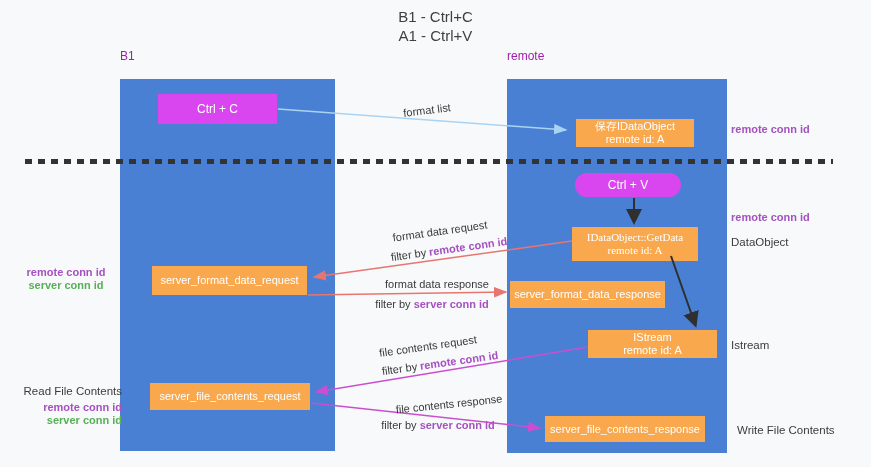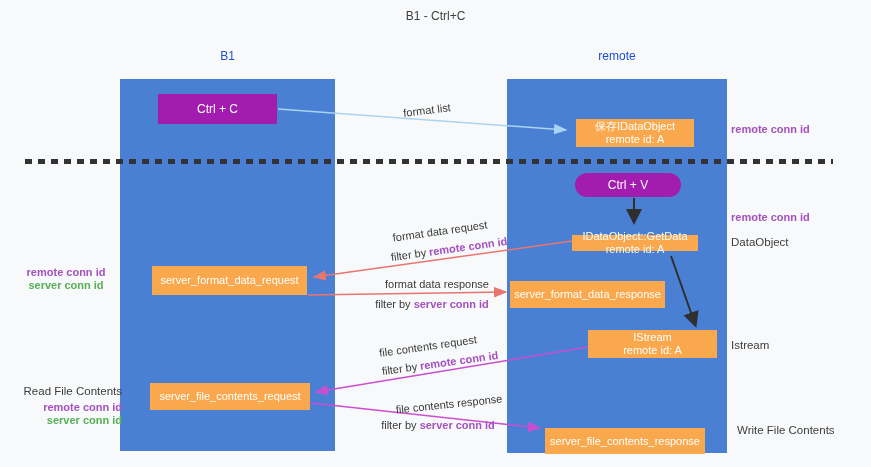--- a/index.html
+++ b/index.html
@@ -5,34 +5,34 @@
   html,body{margin:0;padding:0;}
   body{
     width:871px;height:467px;position:relative;overflow:hidden;
     background:#f8f9fa;
     font-family:"Liberation Sans", sans-serif;
     color:#3c3c3c;
   }
   .abs{position:absolute;}
   .title{
     left:0;right:0;top:7px;text-align:center;
-    font-size:12px;line-height:19px;color:#3f3f3f;
+    font-size:15px;line-height:19px;color:#3f3f3f;
   }
   .col-header{
-    text-align:center;font-size:12px;line-height:13px;color:#1d4ed8;top:50px;
+    text-align:left;font-size:12px;line-height:13px;color:#a21caf;top:50px;
   }
   .column{
     background:#4a80d4;top:79px;
   }
   .node{
     display:flex;flex-direction:column;align-items:center;justify-content:center;
     color:#fff;text-align:center;font-size:11px;line-height:13px;
     box-sizing:border-box;
   }
-  .green{background:#a21caf;font-size:12px;justify-content:center;}
+  .green{background:#d946ef;font-size:12px;justify-content:center;}
   .orange{background:#f9a84d;}
   .dashed-line{
     left:25px;top:159px;width:808px;height:5px;
     background:repeating-linear-gradient(90deg,#333 0 7px,transparent 7px 13px);
   }
   .flow-label{
     font-size:11px;line-height:12px;color:#3a3a3a;white-space:nowrap;
     transform:translate(-50%,-50%);
   }
   .rot-7{transform:translate(-50%,-50%) rotate(-7deg);}
@@ -44,20 +44,21 @@
   .side-bold{font-size:11px;font-weight:bold;white-space:nowrap;}
   .left-stack{left:10px;width:112px;text-align:center;line-height:13px;}
   svg.overlay{position:absolute;left:0;top:0;pointer-events:none;}
   .gap{margin-left:3px;}
 </style>
 </head>
 <body>
 
 <div class="abs title">
   <div>B1 - Ctrl+C</div>
+  <div>A1 - Ctrl+V</div>
 </div>
 
 <div class="abs col-header" style="left:120px;width:215px;">
   <div>B1</div>
 </div>
 <div class="abs col-header" style="left:507px;width:220px;">
   <div>remote</div>
 </div>
 
 <div class="abs column" style="left:120px;width:215px;height:372px;"></div>
@@ -71,21 +72,21 @@
 
 <div class="abs node orange" style="left:576px;top:119px;width:118px;height:28px;">
   <div>保存IDataObject</div>
   <div>remote id: A</div>
 </div>
 
 <div class="abs node green" style="left:575px;top:173px;width:106px;height:24px;border-radius:12px;">
   <div>Ctrl + V</div>
 </div>
 
-<div class="abs node orange" style="left:572px;top:235px;width:126px;height:16px;">
+<div class="abs node orange" style="left:572px;top:227px;width:126px;height:34px;font-family:Liberation Serif, serif;">
   <div>IDataObject::GetData</div>
   <div>remote id: A</div>
 </div>
 
 <div class="abs node orange" style="left:152px;top:266px;width:155px;height:29px;">
   <div>server_format_data_request</div>
 </div>
 
 <div class="abs node orange" style="left:510px;top:281px;width:155px;height:27px;">
   <div>server_format_data_response</div>
@@ -93,21 +94,21 @@
 
 <div class="abs node orange" style="left:588px;top:330px;width:129px;height:28px;">
   <div>IStream</div>
   <div>remote id: A</div>
 </div>
 
 <div class="abs node orange" style="left:150px;top:383px;width:160px;height:27px;">
   <div>server_file_contents_request</div>
 </div>
 
-<div class="abs node orange" style="left:545px;top:428px;width:160px;height:26px;">
+<div class="abs node orange" style="left:545px;top:416px;width:160px;height:26px;">
   <div>server_file_contents_response</div>
 </div>
 
 <svg class="overlay" width="871" height="467" viewBox="0 0 871 467">
   <defs>
     <marker id="mBlue" markerWidth="10" markerHeight="8" refX="8" refY="3.5" orient="auto">
       <path d="M0,0 L9,3.5 L0,7 Z" fill="#a9d3f2"></path>
     </marker>
     <marker id="mSalmon" markerWidth="10" markerHeight="8" refX="8" refY="3.5" orient="auto">
       <path d="M0,0 L9,3.5 L0,7 Z" fill="#e97570"></path>

